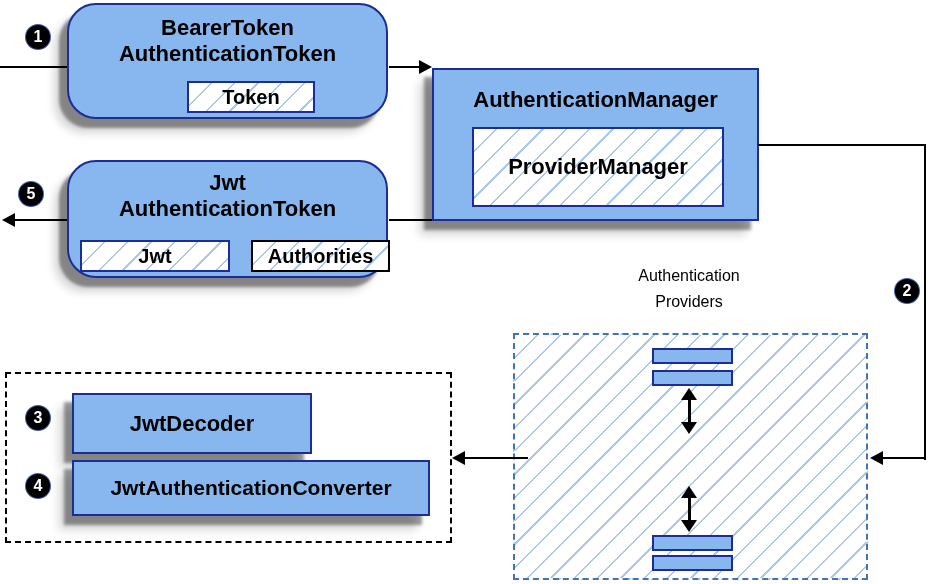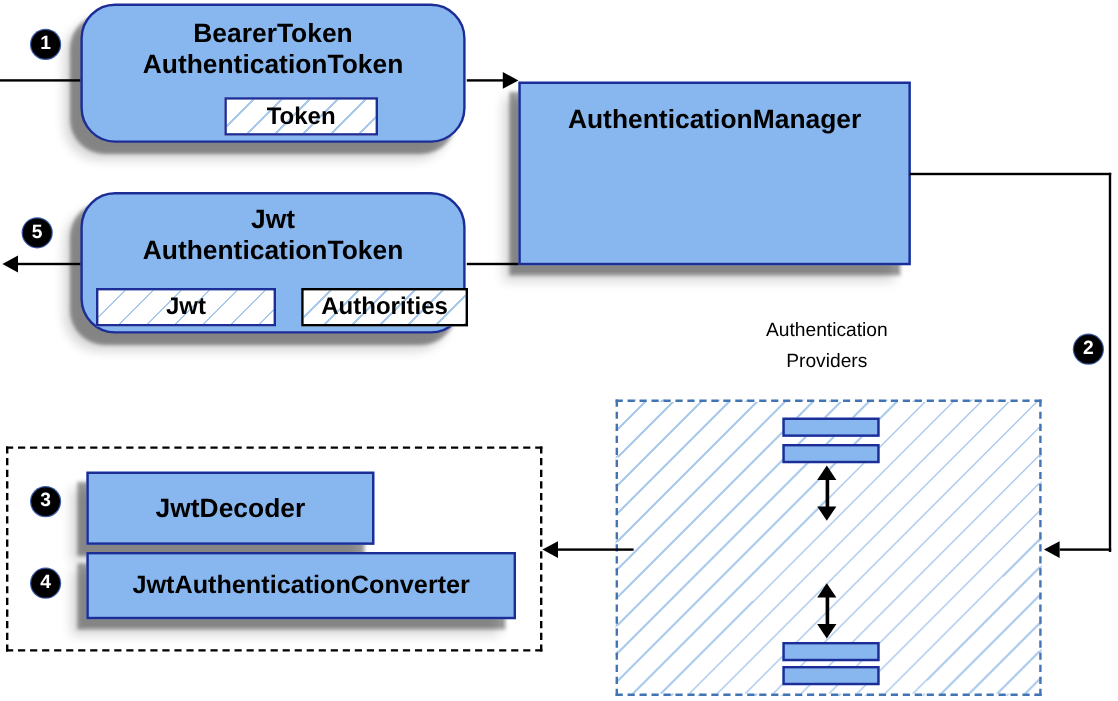--- a/index.html
+++ b/index.html
@@ -68,20 +68,21 @@
       <div>AuthenticationToken</div>
     </div>
     <div class="field hatch" style="left:85px; top:76px; width:128px; height:32px;margin-left:33px;">Token</div>
   </div>
 
   <div class="line" style="left:389px; top:66px; width:31px; height:2px;"></div>
   <div class="head-right" style="left:419px; top:60px;"></div>
 
   <div class="node" style="left:432px; top:68px; width:327px; height:153px;padding-left:38px;">
     <div class="title" style="top:17px;">AuthenticationManager</div>
+    <div class="field hatch" style="left:38px; top:57px; width:252px; height:80px; font-size:22px;">ProviderManager</div>
   </div>
 
   <div class="line" style="left:389px; top:219px; width:43px; height:2px;"></div>
   <div class="line" style="left:14px; top:219px; width:53px; height:2px;"></div>
   <div class="head-left" style="left:2px; top:213px;"></div>
   <div class="badge" style="left:19px; top:182px;">5</div>
 
   <div class="node rounded" style="left:67px; top:160px; width:321px; height:118px;">
     <div class="title" style="top:8px;">
       <div>Jwt</div>

